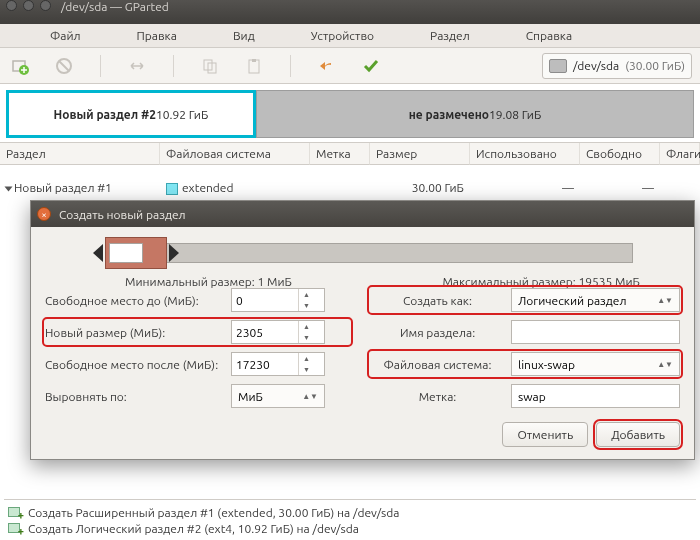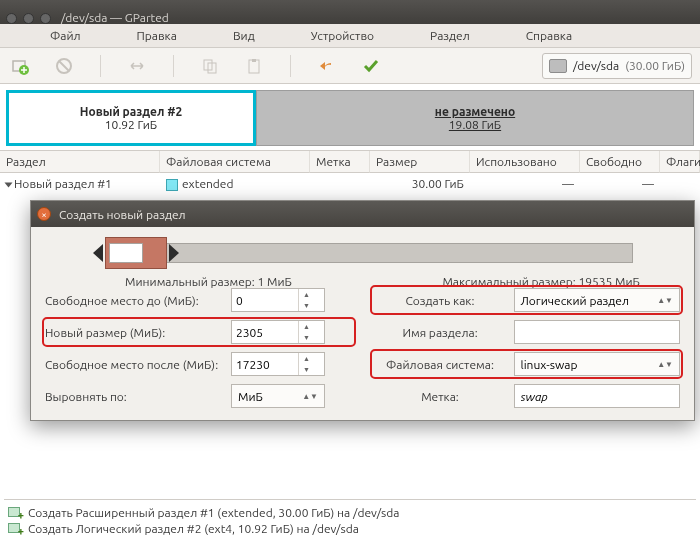--- a/index.html
+++ b/index.html
@@ -1,19 +1,19 @@
 <!DOCTYPE html>
 <html><head>
 <meta charset="utf-8">
 <style>
 * { box-sizing: border-box; margin: 0; padding: 0; font-family: Ubuntu, "Segoe UI", sans-serif; font-size: 12px; }
 body { background: #fff; width: 700px; height: 540px; overflow: hidden; position: relative; }
 
 
-.titlebar { background: linear-gradient(#54524f,#403e3b); color: #ddd; height: 24px; display: flex; align-items: flex-end; padding: 0 6px; }
+.titlebar { background: linear-gradient(#54524f,#403e3b); color: #ddd; height: 24px; display: flex; align-items: flex-start; padding: 0 6px; }
 .titlebar .wbtns { display: flex; gap: 6px; margin-right: 10px; }
 .titlebar .wbtn { width: 11px; height: 11px; border-radius: 50%; background: #666; border: 1px solid #333; }
 .titlebar .title { color: #d6d3cf; }
 
 
 .menubar { background: #ece8e4; height: 24px; display: flex; align-items: center; padding: 0 8px; gap: 14px; border-bottom: 1px solid #d0ccc7; }
 .menubar span { color: #3b3a38; cursor: default; margin-left: 42px; }
 
 
 .toolbar { background: #f5f3f0; height: 36px; display: flex; align-items: center; padding: 0 8px; gap: 20px; border-bottom: 1px solid #d0ccc7; }
@@ -22,30 +22,30 @@
 .toolbar .tbtn.active { color: #3e7b18; }
 .toolbar .tbtn.orange { color: #d56b18; }
 .toolbar .spacer { flex: 1; }
 .devsel { display: flex; align-items: center; gap: 6px; border: 1px solid #c4c0bb; border-radius: 3px; background: #fafaf8; padding: 2px 6px; height: 26px; }
 .devsel .hdd { width: 18px; height: 14px; background: #bdbdbd; border: 1px solid #8c8c8c; border-radius: 2px; position: relative; }
 .devsel .dev { color: #2b2b2b; }
 .devsel .size { color: #6e6e6e; }
 
 
 .diskrow { display: flex; padding: 6px 6px 4px 6px; gap: 0; background: #fff; }
-.diskseg { height: 56px; display: flex; flex-direction: column; align-items: center; justify-content: center; font-weight: bold; color: #2b2b2b; }
+.diskseg { height: 48px; display: flex; flex-direction: row; align-items: center; justify-content: center; font-weight: bold; color: #2b2b2b; }
 .seg1 { width: 250px; background: #fff; border: 3px solid #00b6d0; }
-.seg2 { flex: 1; background: #bcbcbc; border: 1px solid #9c9c9c; text-decoration: underline; }
+.seg2 { flex: 1; background: #bcbcbc; border: 1px solid #9c9c9c; }
 .diskseg small { font-weight: normal; display: block; }
 
 
 .tbl { border-top: 1px solid #d0ccc7; }
 .tblhead, .tblrow { display: grid; grid-template-columns: 160px 150px 60px 100px 110px 80px 40px; }
 .tblhead div { padding: 4px 6px; border-right: 1px solid #e2dfda; border-bottom: 1px solid #d0ccc7; background: #f6f4f1; color: #3a3a3a; }
-.tblrow div { padding: 4px 6px; color: #3a3a3a; }
+.tblrow div { padding: 16px 6px; color: #3a3a3a; }
 .tri { display: inline-block; width: 0; height: 0; border-top: 4px solid transparent; border-bottom: 4px solid transparent; border-left: 5px solid #555; transform: rotate(90deg); margin-right: 3px; vertical-align: middle; }
 .fsbox { display: inline-block; width: 12px; height: 12px; background: #82e7f4; border: 1px solid #3da7b4; vertical-align: middle; margin-right: 4px; }
 
 
 .dialog { position: absolute; left: 30px; top: 200px; width: 665px; background: #f2f0ec; border: 1px solid #8a8884; box-shadow: 0 6px 20px rgba(0,0,0,0.4); }
 .dlg-title { background: linear-gradient(#5b5955,#46433f); color: #eae7e2; height: 26px; display: flex; align-items: center; padding: 0 6px; gap: 8px; }
 .dlg-title .close { width: 14px; height: 14px; border-radius: 50%; background: #e26e3c; border: 1px solid #a04510; display: flex; align-items: center; justify-content: center; color: #fff; font-size: 10px; }
 .dlg-body { padding: 10px 14px 12px 14px; }
 
 
@@ -65,21 +65,21 @@
 .frow { display: flex; align-items: center; gap: 6px; }
 .frow label { width: 180px; color: #3a3a3a; }
 .frow.redbox { outline: 2px solid #d62020; outline-offset: 1px; border-radius: 2px; }
 .col .frow label.wider { width: 135px; text-align: center; }
 .spin { display: flex; align-items: center; border: 1px solid #bab6b0; background: #fff; height: 24px; width: 94px; }
 .spin input { border: none; width: 66px; padding: 0 4px; height: 22px; outline: none; }
 .spin .sbtn { width: 16px; display: flex; flex-direction: column; border-left: 1px solid #d6d2cc; }
 .spin .sbtn div { height: 11px; font-size: 7px; text-align: center; color: #666; line-height: 11px; }
 .combo { flex: 1; display: flex; align-items: center; justify-content: space-between; border: 1px solid #bab6b0; background: #fcfbf9; height: 24px; padding: 0 6px; }
 .combo .car { font-size: 8px; color: #666; }
-.txtin { flex: 1; border: 1px solid #bab6b0; background: #fff; height: 24px; padding: 8px 6px; outline: none; font-style: italic; }
+.txtin { flex: 1; border: 1px solid #bab6b0; background: #fff; height: 24px; padding: 8px 6px; outline: none; }
 
 .dlg-actions { display: flex; justify-content: flex-end; gap: 8px; margin-top: 14px; }
 .btn { border: 1px solid #b5b1ab; background: linear-gradient(#fcfbf9,#eceae5); padding: 5px 14px; border-radius: 4px; color: #333; }
 .btn.red { outline: 2px solid #d62020; outline-offset: 1px; }
 
 
 .pending { position: absolute; left: 4px; bottom: 4px; right: 4px; border-top: 1px solid #d0ccc7; padding-top: 4px; background: #fff; }
 .pending .op { display: flex; align-items: center; gap: 6px; padding: 1px 4px; color: #3a3a3a; }
 .pending .pic { width: 14px; height: 14px; position: relative; }
 .pending .pic .d { width: 12px; height: 10px; background: #c9e8d1; border: 1px solid #6aa77c; position: absolute; top: 2px; }
@@ -270,20 +270,24 @@
               <span class="car">▲▼</span>
             </div>
         </div>
         <div class="frow">
           <label class="wider">Метка:</label>
           <input class="txtin" value="swap" style="">
         </div>
       </div>
     </div>
 
+    <div class="dlg-actions">
+      <button class="btn">Отменить</button>
+      <button class="btn red">Добавить</button>
+    </div>
   </div>
 </div>
 
 <div class="pending">
   <div class="op">
     <div class="pic">
         <div class="d"></div>
         <div class="p">+</div>
       </div>
     <span>Создать Расширенный раздел #1 (extended, 30.00 ГиБ) на /dev/sda</span>

